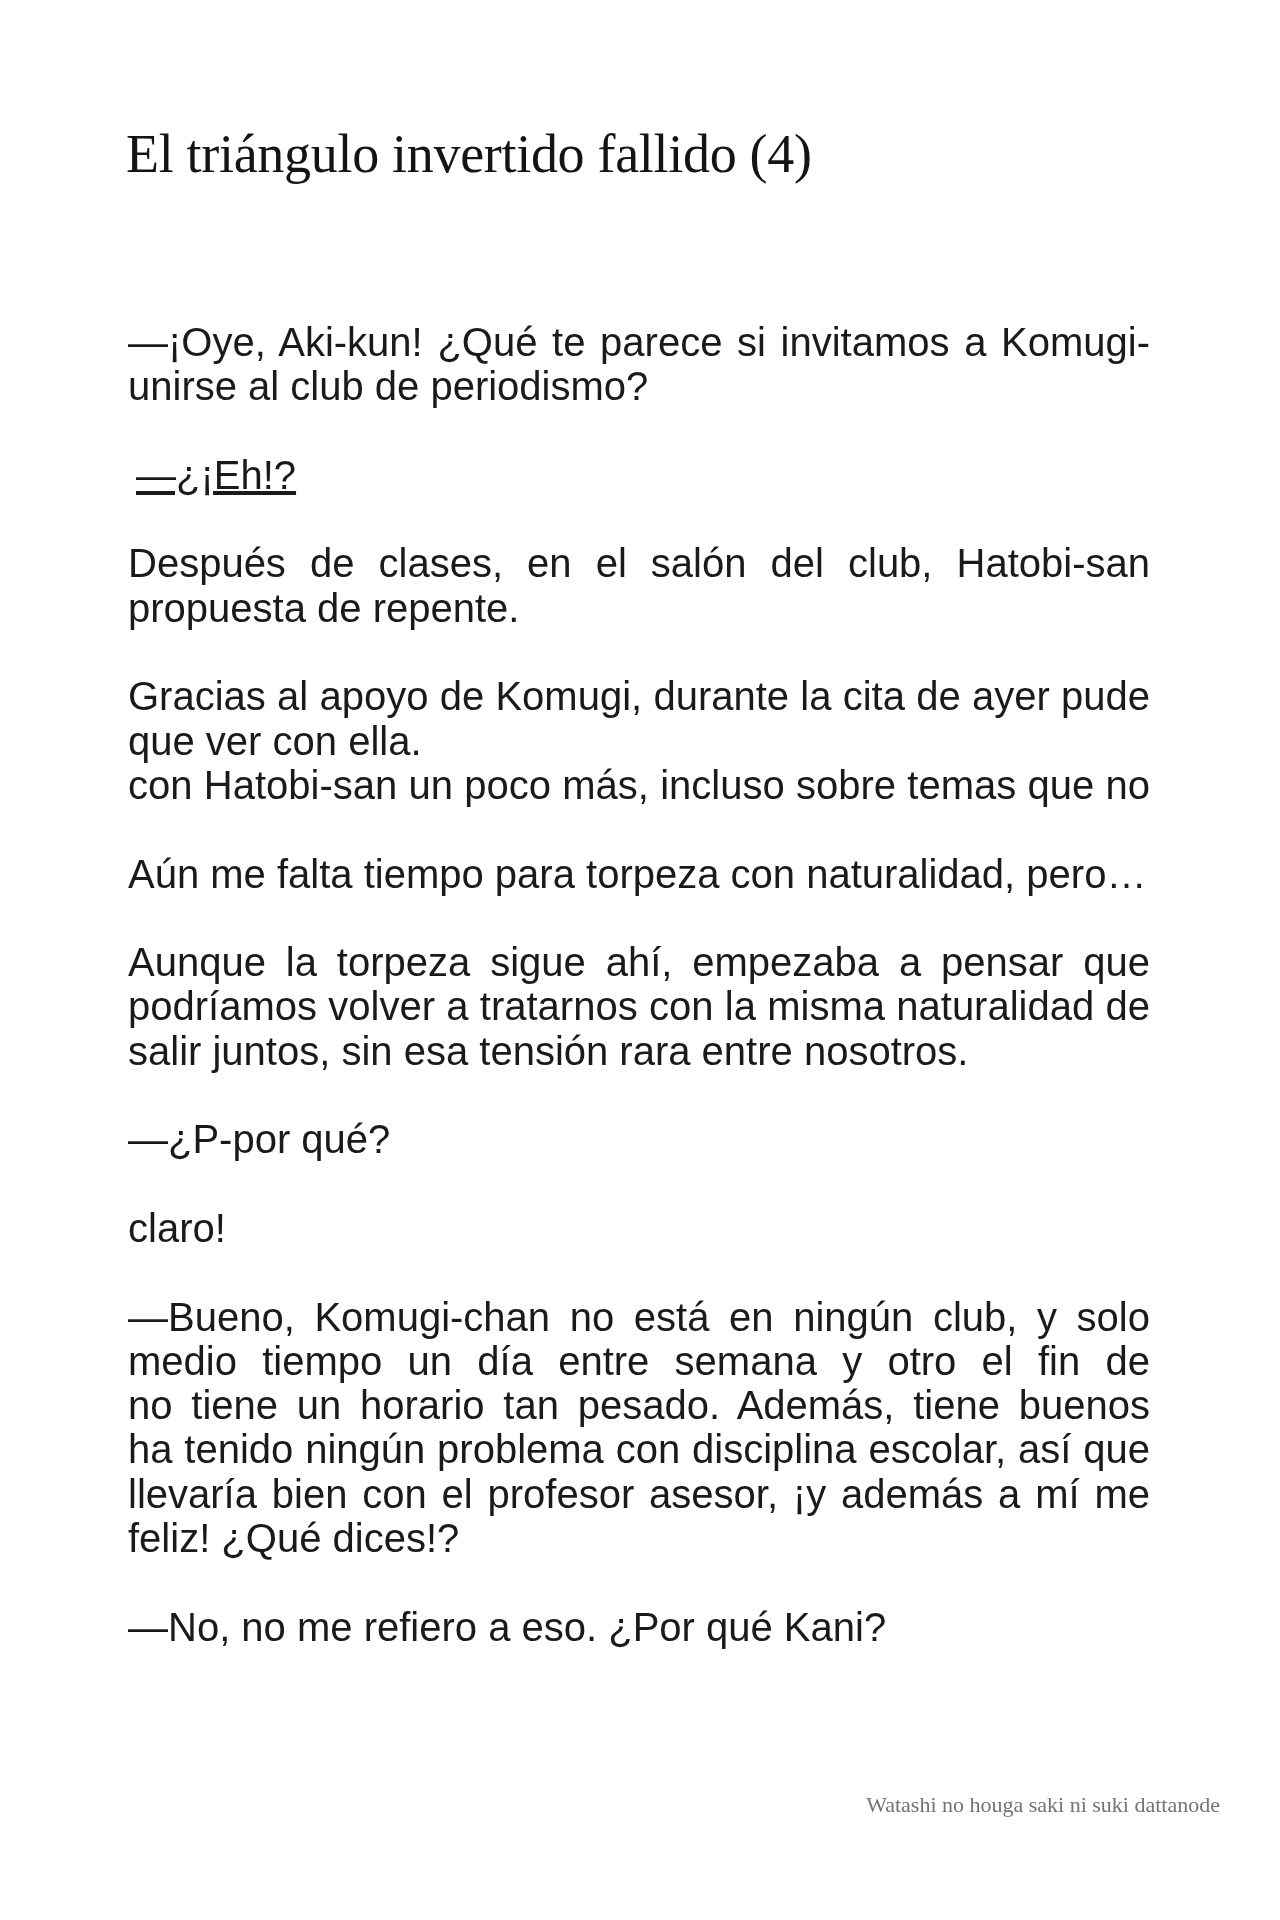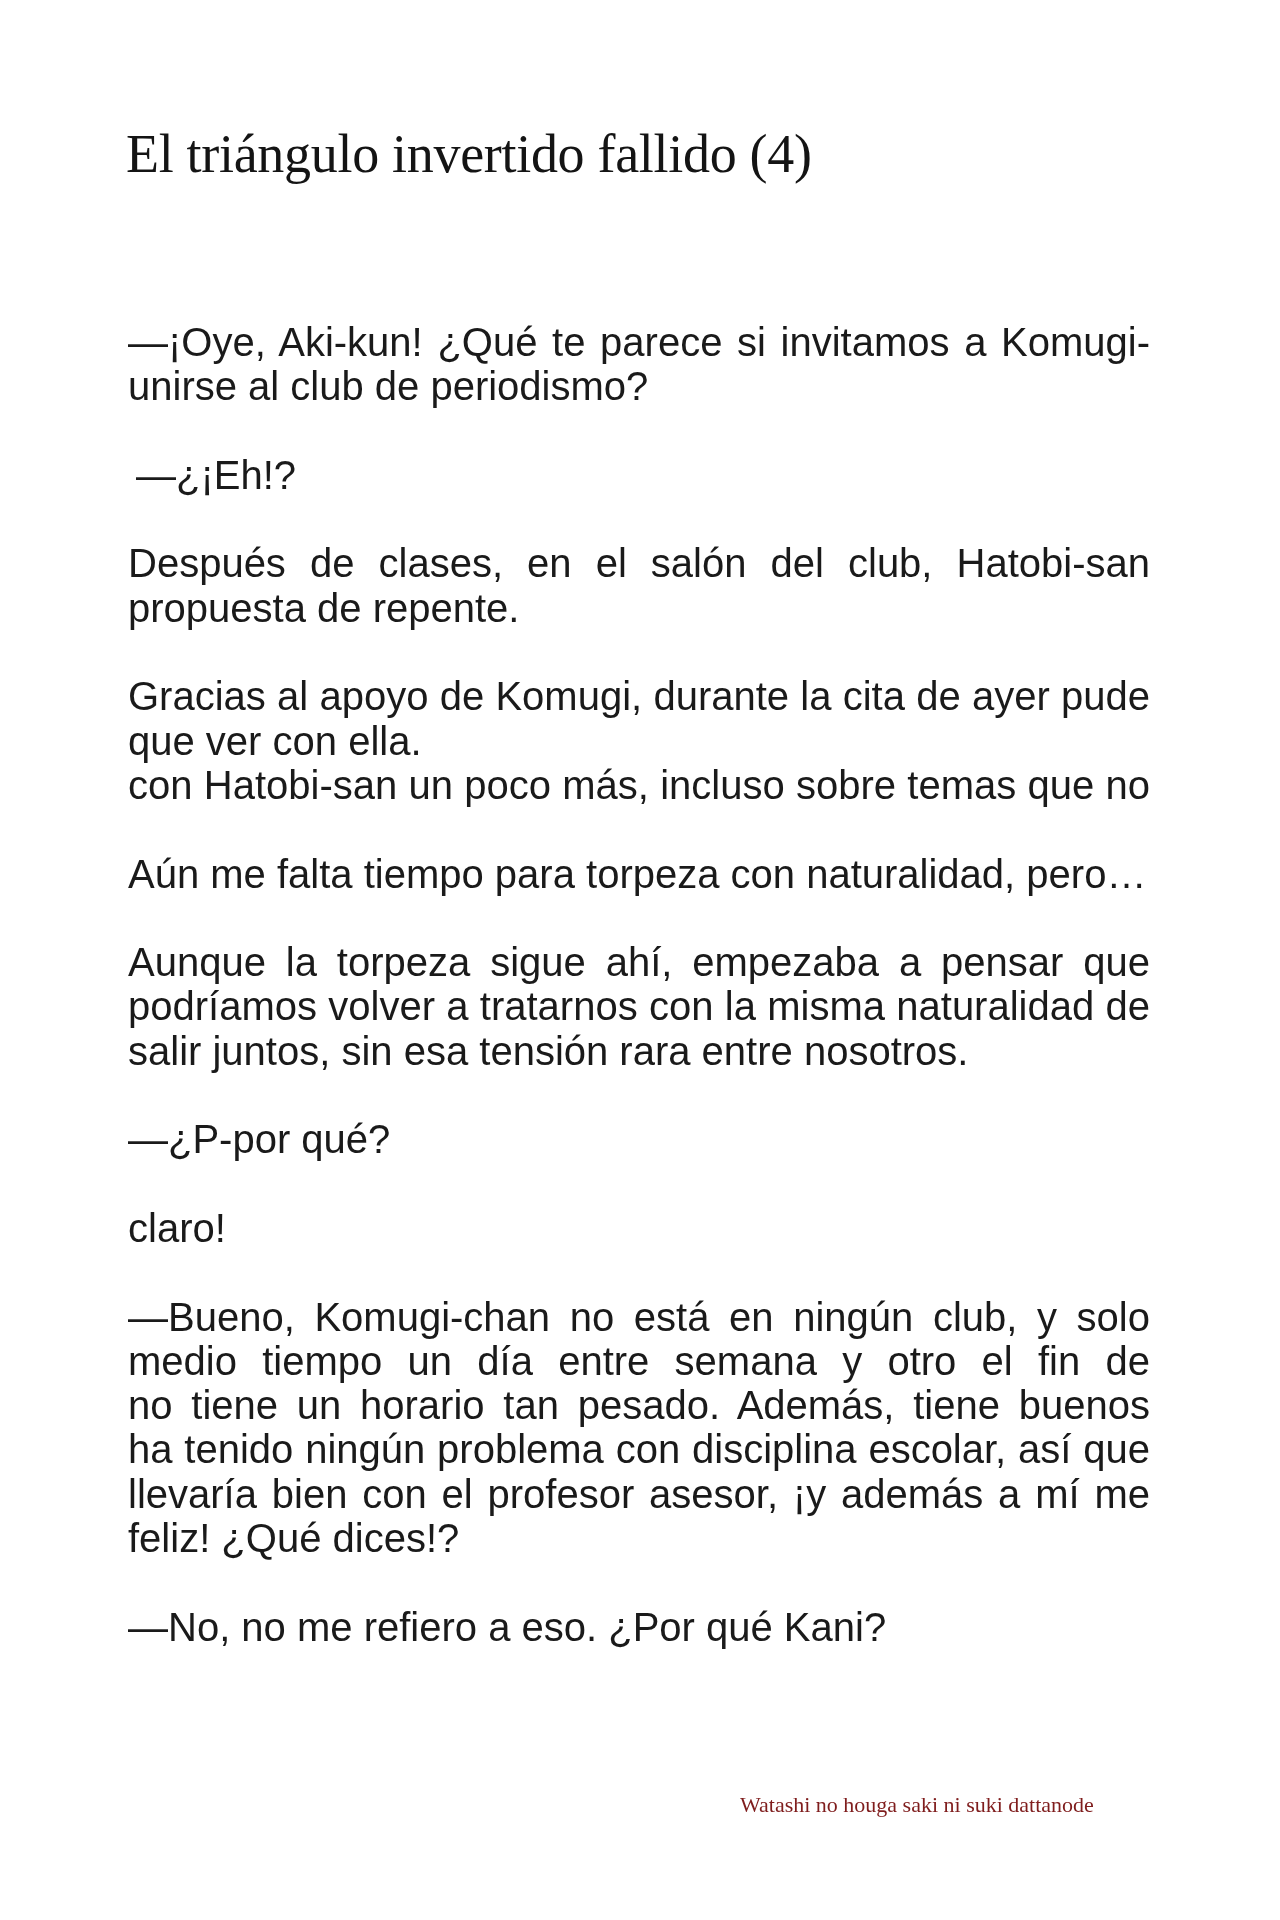--- a/index.html
+++ b/index.html
@@ -53,31 +53,32 @@
     height: 44.3px;
   }
   .line.just {
     text-align: justify;
     text-align-last: justify;
     white-space: normal;
     overflow: hidden;
   }
   .line.indent {
     padding-left: 8px;
+    text-decoration: underline;
   }
   .footer {
     position: absolute;
     left: 740px;
     top: 1790px;
     width: 480px;
-    text-align: left;
+    text-align: right;
     font-family: "Liberation Serif", "DejaVu Serif", serif;
     font-size: 22px;
     line-height: 30px;
-    color: #7f1d1d;
+    color: #737373;
   }
   .footer span { display: block; }
 </style>
 </head>
 <body>
 
 <div class="page">
 
   <h1 class="title">El triángulo invertido fallido (4)</h1>
 

